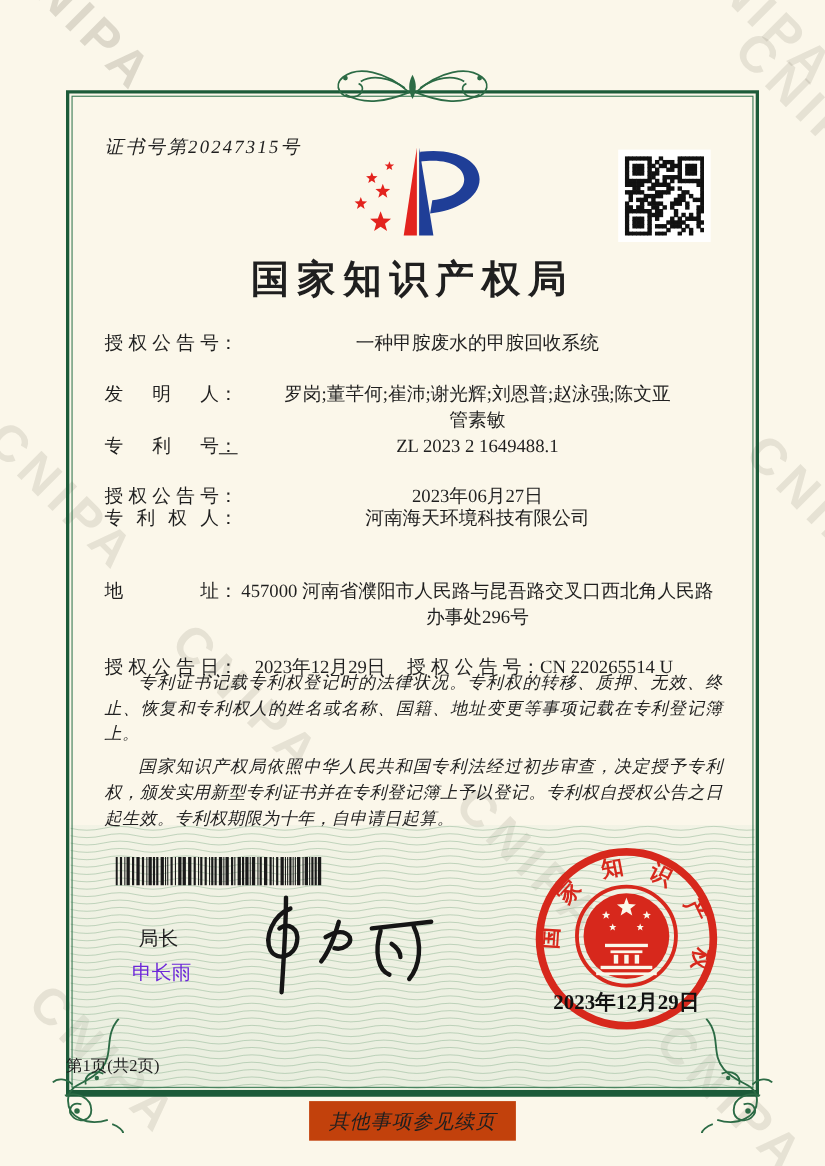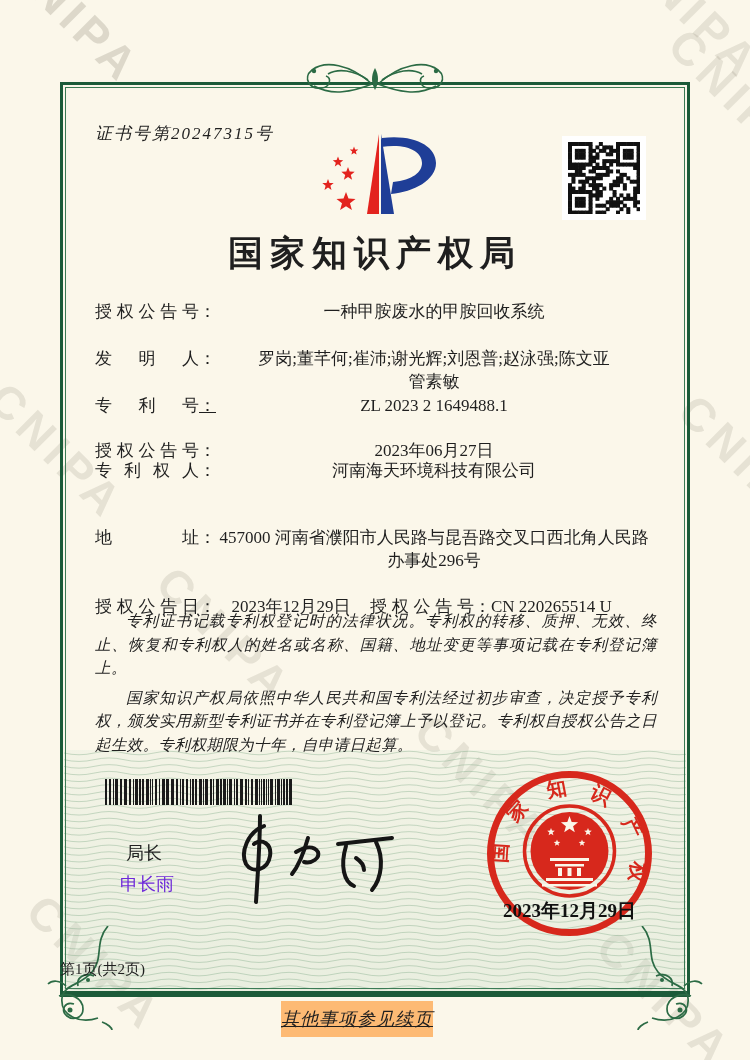--- a/index.html
+++ b/index.html
@@ -53,23 +53,23 @@
   
   .barcode{position:absolute;left:105px;top:779px;}
   .signer-title{position:absolute;left:92px;top:841px;font-family:Liberation Mono, monospace;font-size:18px;color:#222;margin-left:34px;}
   .signer-name{position:absolute;left:120px;top:872px;font-family:"Liberation Sans","DejaVu Sans",sans-serif;font-size:18px;color:#6d28d9;}
   .signature{position:absolute;left:212px;top:810px;}
   .seal{position:absolute;left:482px;top:766px;}
   .sealdate{position:absolute;left:482px;top:898px;width:175px;text-align:center;
             font-size:19px;font-weight:bold;color:#111;letter-spacing:0px;}
   .pageno{position:absolute;left:60px;top:960px;width:630px;text-align:left;font-size:15px;}
   .notebox{
-    position:absolute;left:281px;top:1001px;width:152px;height:36px;background:#fdba74;
+    position:absolute;left:281px;top:1001px;width:188px;height:36px;background:#c2410c;
     display:flex;align-items:center;justify-content:center;
-    font-size:18px;font-style:italic;letter-spacing:1px;text-decoration:underline;
+    font-size:18px;font-style:italic;letter-spacing:1px;
   }
   .orn-top{position:absolute;left:280px;top:56px;}
   .orn-bl{position:absolute;left:44px;top:926px;}
   .orn-br{position:absolute;left:636px;top:926px;transform:scaleX(-1);}
   svg{display:block;}
 </style>
 </head>
 <body>
 
 <span class="wm dark" style="left:-12px;top:-12px;">CNIPA</span>

